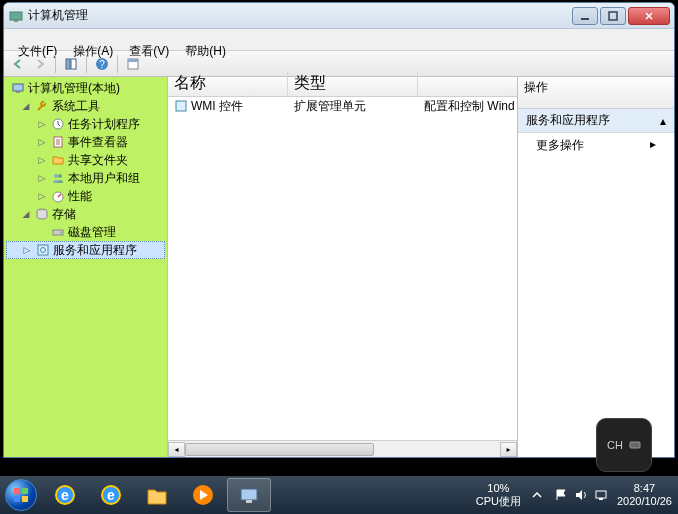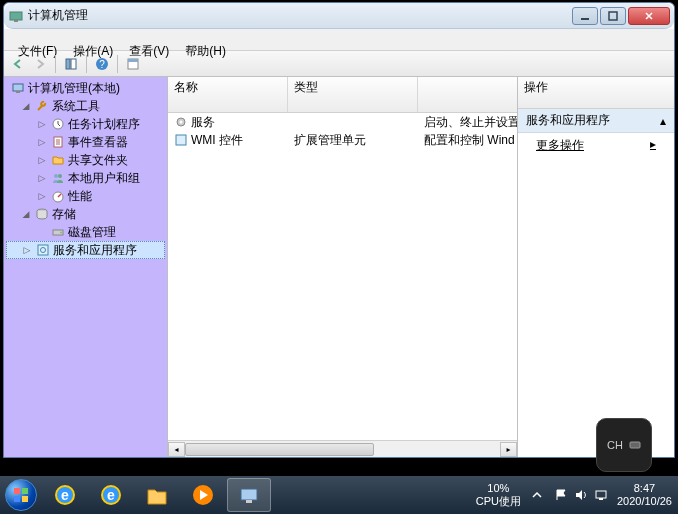--- a/index.html
+++ b/index.html
@@ -1,66 +1,66 @@
 <!DOCTYPE html>
 <html><head>
 <meta charset="utf-8">
 <style>
 * { box-sizing: border-box; margin: 0; padding: 0; font-family: "Microsoft YaHei", "SimSun", Tahoma, sans-serif; }
 body { width: 678px; height: 514px; background: #000; overflow: hidden; position: relative; }
 
 
 .window { position: absolute; top: 2px; left: 3px; width: 672px; height: 456px; background: #fff; border: 1px solid #5a7aa0; border-radius: 6px 6px 0 0; overflow: hidden; }
 
-.titlebar { height: 26px; background: linear-gradient(#e8f0f8, #d4e0ec); display: flex; align-items: center; padding: 0 4px; border-bottom: 1px solid #b8c8d8; border-radius: 9px; }
+.titlebar { height: 26px; background: linear-gradient(#e8f0f8, #d4e0ec); display: flex; align-items: center; padding: 0 4px; border-bottom: 1px solid #b8c8d8; }
 .titlebar-icon { width: 16px; height: 16px; margin-right: 4px; display: inline-flex; align-items: center; justify-content: center; }
 .titlebar-title { font-size: 12px; color: #000; flex: 1; }
 .win-buttons { display: flex; gap: 2px; }
 .win-btn { width: 26px; height: 18px; border: 1px solid #6a8ab0; border-radius: 3px; background: linear-gradient(#d8e4f0,#c0d0e0); display: flex; align-items: center; justify-content: center; font-size: 10px; cursor: pointer; }
 .win-btn.close { background: linear-gradient(#e88,#c44); color: #fff; border-color: #a33; width: 42px; }
 
 .menubar { height: 22px; background: #f0f0f0; display: flex; align-items: center; padding: 0 6px; border-bottom: 1px solid #d0d0d0; font-size: 12px; }
 .menu-item { padding: 2px 8px; cursor: pointer; margin-top: 24px; }
 
 .toolbar { height: 26px; background: linear-gradient(#f8f8f8,#e8e8e8); display: flex; align-items: center; padding: 0 4px; border-bottom: 1px solid #c0c0c0; gap: 2px; }
 .tool-btn { width: 20px; height: 20px; border: 1px solid transparent; display: flex; align-items: center; justify-content: center; cursor: pointer; font-size: 11px; }
 .tool-sep { width: 1px; height: 18px; background: #c0c0c0; margin: 0 3px; }
 
 .content { display: flex; height: calc(100% - 74px); }
 
 
-.tree-panel { width: 164px; border-right: 1px solid #c0c0c0; overflow: auto; font-size: 12px; padding: 2px; background: #c4b5fd; }
+.tree-panel { width: 164px; border-right: 1px solid #c0c0c0; overflow: auto; font-size: 12px; padding: 2px; background: #bef264; }
 .tree-node { display: flex; align-items: center; height: 18px; padding-left: 2px; cursor: pointer; white-space: nowrap; }
 .tree-node.selected { background: #cce4ff; border: 1px dotted #5a8ac0; }
 .tree-toggle { width: 12px; font-size: 9px; color: #666; display: inline-block; text-align: center; }
 .tree-icon { width: 16px; height: 16px; margin: 0 2px; display: inline-flex; align-items: center; justify-content: center; }
 .indent-1 { padding-left: 14px; }
 .indent-2 { padding-left: 30px; }
 
 
 .list-panel { flex: 1; display: flex; flex-direction: column; border-right: 1px solid #c0c0c0; background: #fff; min-width: 0; }
-.list-header { display: flex; height: 36px; background: linear-gradient(#fdfdfd,#ececec); border-bottom: 1px solid #d0d0d0; font-size: 12px; }
+.list-header { display: flex; height: 20px; background: linear-gradient(#fdfdfd,#ececec); border-bottom: 1px solid #d0d0d0; font-size: 16px; align-items: flex-end; }
 .list-col { padding: 2px 6px; border-right: 1px solid #d8d8d8; overflow: hidden; white-space: nowrap; }
 .col-name { width: 120px; }
 .col-type { width: 130px; }
 .col-desc { flex: 1; }
 .list-body { flex: 1; overflow: hidden; }
 .list-row { display: flex; height: 18px; font-size: 12px; align-items: center; cursor: pointer; }
 .list-cell { padding: 0 6px; overflow: hidden; white-space: nowrap; display: flex; align-items: center; }
 .list-icon { width: 14px; height: 14px; margin-right: 3px; display: inline-flex; align-items: center; justify-content: center; }
 .list-scroll { height: 17px; background: #f0f0f0; border-top: 1px solid #d0d0d0; display: flex; align-items: center; }
 .scroll-btn { width: 17px; height: 15px; background: linear-gradient(#f8f8f8,#e0e0e0); border: 1px solid #c0c0c0; font-size: 8px; display: flex; align-items: center; justify-content: center; }
 .scroll-track { flex: 1; height: 15px; background: #f0f0f0; position: relative; }
 .scroll-thumb { position: absolute; left: 0; width: 60%; height: 13px; top: 1px; background: linear-gradient(#e8e8e8,#d0d0d0); border: 1px solid #b0b0b0; border-radius: 2px; }
 
 
 .actions-panel { width: 156px; background: #fff; font-size: 12px; }
 .actions-header { height: 32px; background: linear-gradient(#fdfdfd,#ececec); padding: 2px 6px; border-bottom: 1px solid #d0d0d0; }
 .actions-section { background: #e0ecf8; padding: 3px 8px; display: flex; justify-content: space-between; align-items: center; border-bottom: 1px solid #d0d8e0; }
-.actions-item { padding: 4px 18px; display: flex; justify-content: space-between; cursor: pointer; text-decoration: underline; }
+.actions-item { padding: 4px 18px; display: flex; justify-content: space-between; cursor: pointer; }
 
 
 .taskbar { position: absolute; bottom: 0; left: 0; right: 0; height: 38px; background: linear-gradient(#3a4a5a, #1a2a3a); display: flex; align-items: center; }
 .start-btn { width: 42px; height: 38px; display: flex; align-items: center; justify-content: center; cursor: pointer; }
 .start-orb { width: 32px; height: 32px; border-radius: 50%; background: radial-gradient(circle at 30% 30%, #8cf, #04a 60%, #026); border: 1px solid #48c; display: flex; align-items: center; justify-content: center; }
 .task-icon { width: 44px; height: 34px; display: flex; align-items: center; justify-content: center; cursor: pointer; margin: 0 1px; }
 .task-icon.active { background: rgba(255,255,255,0.15); border: 1px solid rgba(255,255,255,0.3); border-radius: 3px; }
 .tray { margin-left: auto; display: flex; align-items: center; color: #fff; font-size: 11px; padding-right: 6px; gap: 8px; }
 .tray-section { display: flex; flex-direction: column; align-items: center; line-height: 1.2; }
 .tray-icons { display: flex; gap: 4px; align-items: center; }
@@ -246,37 +246,20 @@
         <span>服务和应用程序</span>
       </div>
     </div>
 
     <div class="list-panel">
       <div class="list-header">
         <div class="list-col col-name">名称</div>
         <div class="list-col col-type">类型</div>
       </div>
       <div class="list-body">
-        <div class="list-row">
-          <div class="list-cell col-name">
-            <span class="list-icon">
-                <svg width="12" height="12">
-                  <circle cx="6" cy="6" r="4" fill="#ccc" stroke="#888"></circle>
-                  <circle cx="6" cy="6" r="1.5" fill="#fff"></circle>
-                </svg>
-              </span>
-            <span>服务</span>
-          </div>
-          <div class="list-cell col-type">
-              <span></span>
-            </div>
-          <div class="list-cell col-desc">
-              <span>启动、终止并设置</span>
-            </div>
-        </div>
         <div class="list-row">
           <div class="list-cell col-name">
             <span class="list-icon">
                 <svg width="12" height="12">
                   <rect x="1" y="1" width="10" height="10" fill="#def" stroke="#48a"></rect>
                 </svg>
               </span>
             <span>WMI 控件</span>
           </div>
           <div class="list-cell col-type">

